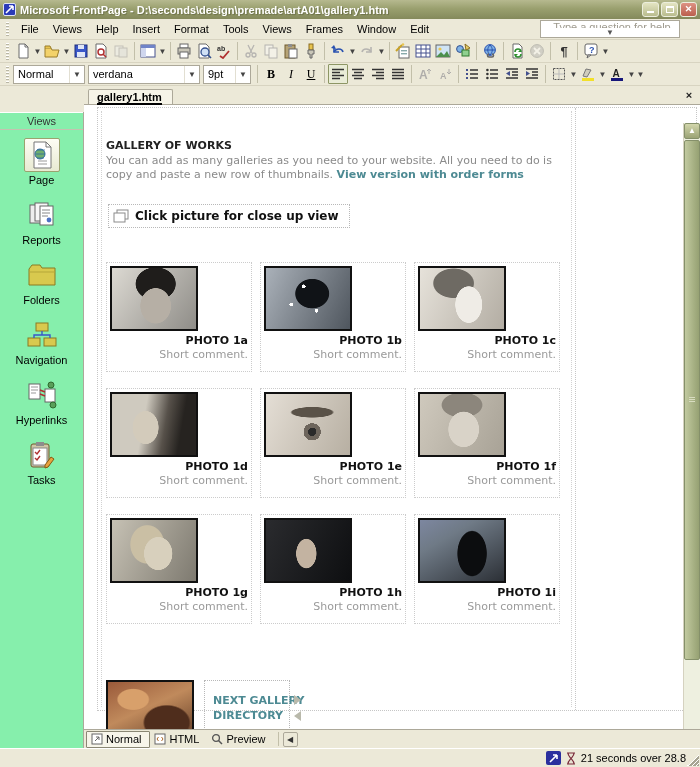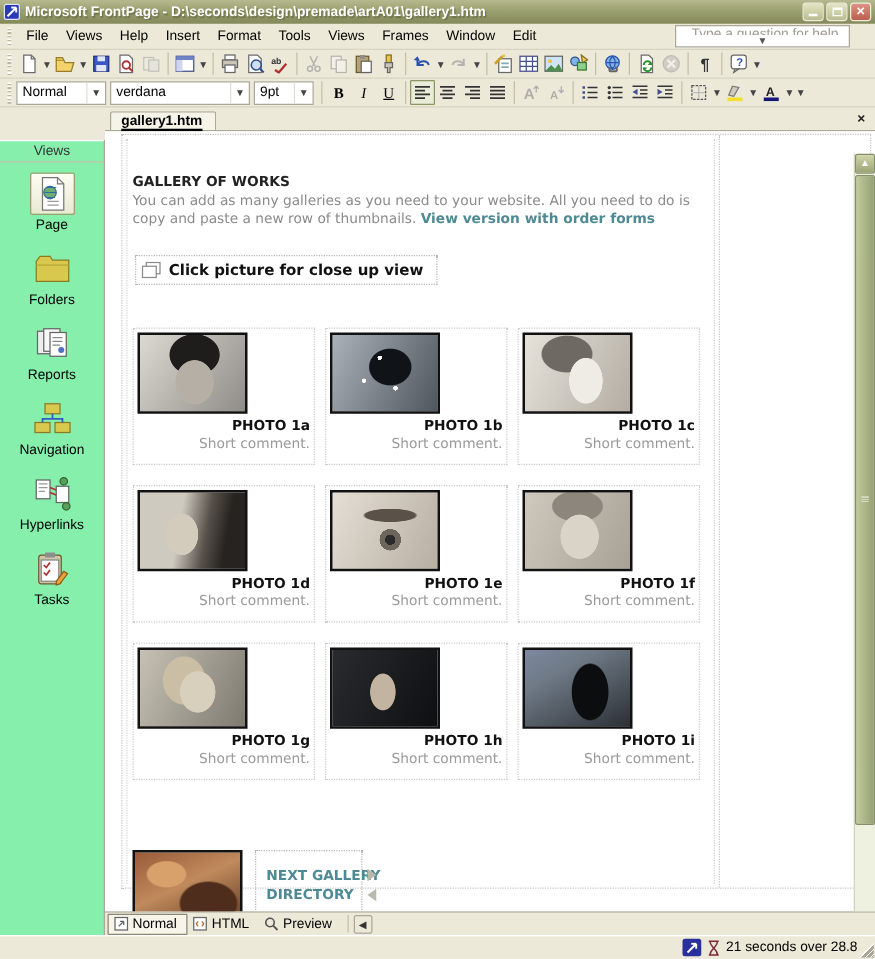--- a/index.html
+++ b/index.html
@@ -467,39 +467,39 @@
             <circle cx="11" cy="13" r="5" fill="#6fae6f" stroke="#2f6a9f"></circle>
             <path d="M8 9h8M7 13h9M8 17h7" stroke="#2f6a9f" stroke-width="0.8"></path>
             <path d="M9 20h9M9 23h9" stroke="#999"></path>
           </svg>
       </span>
       <span class="vlabel">Page</span>
     </div>
 
     <div class="view-item">
       <span class="vicon">
-        <svg width="30" height="24" viewBox="0 0 30 24">
-            <path d="M2 6l3-4h8l2 3h13v17H2z" fill="#d8c94e" stroke="#8a7b22"></path>
-            <path d="M2 9h26" stroke="#b5a738"></path>
-          </svg>
-      </span>
-      <span class="vlabel">Folders</span>
-    </div>
-
-    <div class="view-item">
-      <span class="vicon">
         <svg width="28" height="28" viewBox="0 0 28 28">
             <rect x="2" y="4" width="13" height="18" fill="#eee" stroke="#666"></rect>
             <rect x="7" y="2" width="13" height="18" fill="#f7f7f7" stroke="#666"></rect>
             <rect x="12" y="5" width="13" height="19" fill="#fff" stroke="#666"></rect>
             <path d="M14 9h8M14 12h8M14 15h6" stroke="#888"></path>
             <circle cx="21" cy="19" r="2.4" fill="#4d72c4"></circle>
           </svg>
       </span>
       <span class="vlabel">Reports</span>
+    </div>
+
+    <div class="view-item">
+      <span class="vicon">
+        <svg width="30" height="24" viewBox="0 0 30 24">
+            <path d="M2 6l3-4h8l2 3h13v17H2z" fill="#d8c94e" stroke="#8a7b22"></path>
+            <path d="M2 9h26" stroke="#b5a738"></path>
+          </svg>
+      </span>
+      <span class="vlabel">Folders</span>
     </div>
 
     <div class="view-item">
       <span class="vicon">
         <svg width="30" height="26" viewBox="0 0 30 26">
             <rect x="9" y="1" width="12" height="8" fill="#d8c94e" stroke="#8a7b22"></rect>
             <rect x="1" y="16" width="12" height="8" fill="#d8c94e" stroke="#8a7b22"></rect>
             <rect x="17" y="16" width="12" height="8" fill="#d8c94e" stroke="#8a7b22"></rect>
             <path d="M15 9v4M7 16v-3h16v3" fill="none" stroke="#3a57c8" stroke-width="1.4"></path>
           </svg>

